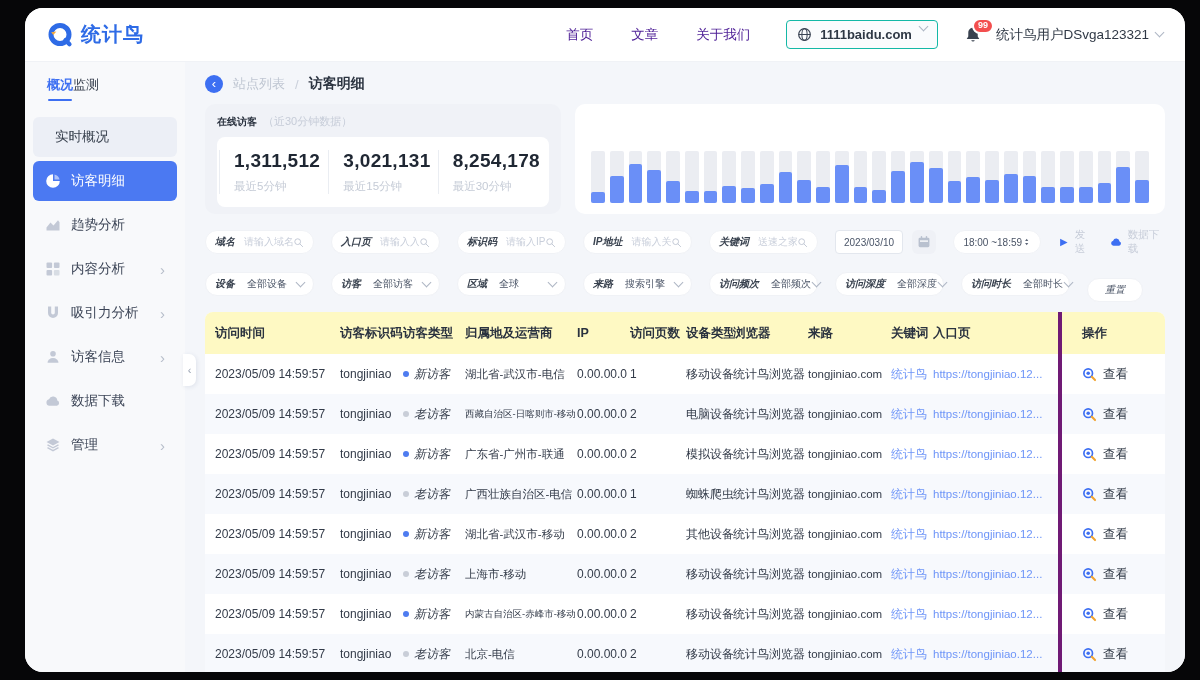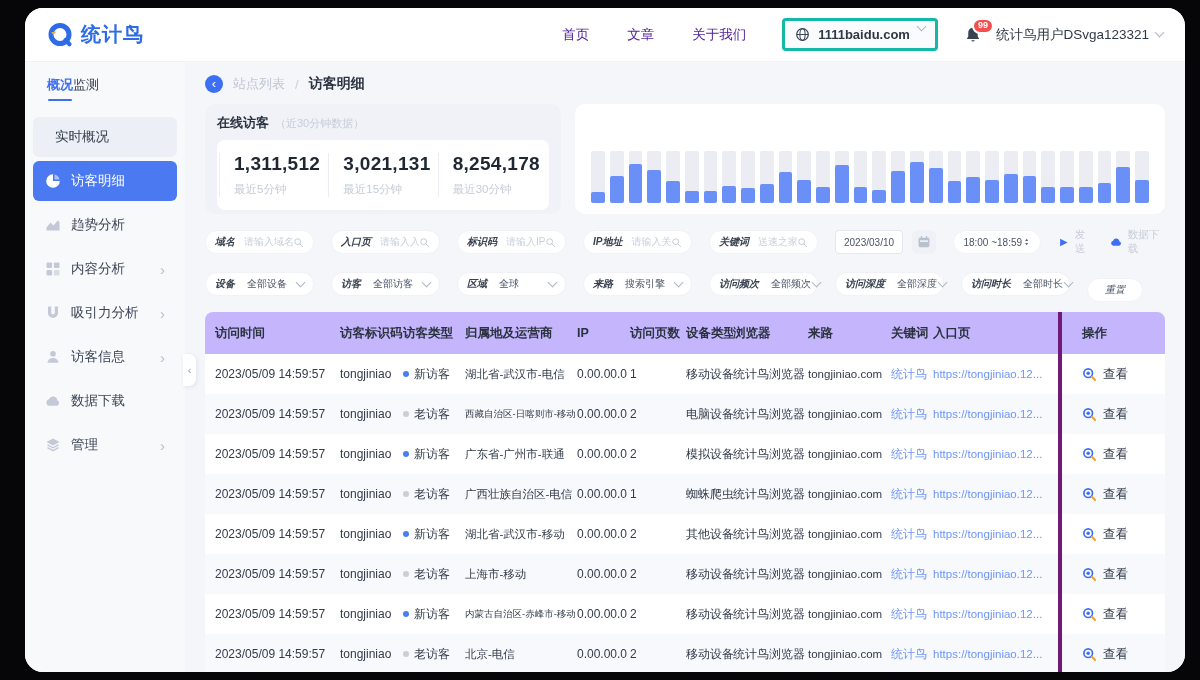--- a/index.html
+++ b/index.html
@@ -10,21 +10,21 @@
     background:#fff; border-radius:18px; overflow:hidden; display:flex; flex-direction:column; }
 
   
   .topbar { height:54px; flex:0 0 54px; display:flex; align-items:center; padding:0 22px 0 22px;
     background:#fff; border-bottom:1px solid #F0F2F6; }
   .logo { display:flex; align-items:center; gap:8px; }
   .logo-text { font-size:20px; font-weight:bold; color:#2E6BE6; letter-spacing:1px; }
   .topnav { margin-left:auto; display:flex; gap:38px; }
   .topnav-item { font-size:13.5px; color:#4c1d95; cursor:pointer; }
   .site-select { margin-left:36px; display:flex; align-items:flex-start; gap:8px; background:#FAFBFD;
-    border:3px solid #14b8a6; border-radius:4px; padding:6px 10px; font-size:13px; color:#2F3845; font-weight:bold; cursor:pointer; }
+    border:1px solid #14b8a6; border-radius:4px; padding:6px 10px; font-size:13px; color:#2F3845; font-weight:bold; cursor:pointer; }
   .site-select svg { color:#3A4454; }
   .chev { width:7px; height:7px; border-right:1.5px solid #AEB6C4; border-bottom:1.5px solid #AEB6C4;
     transform:rotate(45deg); margin-top:-4px; flex:0 0 auto; }
   .bell { margin-left:26px; position:relative; color:#39424F; cursor:pointer; }
   .badge { position:absolute; top:-8px; left:8px; background:#F34F4F; color:#fff; font-size:9px; font-weight:bold;
     border-radius:9px; padding:1.5px 4px; border:2px solid #fff; line-height:1; }
   .user { margin-left:14px; display:flex; align-items:center; gap:7px; font-size:13.5px; color:#2F3845; cursor:pointer; }
 
   
   .app-body { flex:1; display:flex; min-height:0; }
@@ -52,21 +52,21 @@
   .back-circle { width:18px; height:18px; border-radius:50%; background:#3D6FF2; color:#fff; font-size:13px;
     display:flex; align-items:center; justify-content:center; line-height:1; padding-bottom:2px; cursor:pointer; }
   .bc-muted { font-size:13px; color:#BFC6D2; cursor:pointer; }
   .bc-sep { font-size:13px; color:#C9CFDA; }
   .bc-current { font-size:14px; font-weight:bold; color:#2B3340; }
 
   
   .panels { display:flex; gap:14px; margin-top:10px; height:110px; }
   .online-panel { width:356px; flex:0 0 356px; background:#F0F2F7; border-radius:10px; padding:10px 12px; }
   .op-titlerow { display:flex; align-items:baseline; gap:6px; }
-  .op-title { font-size:13px; font-weight:bold; color:#2B3340; }
+  .op-title { font-size:10px; font-weight:bold; color:#2B3340; }
   .op-subtitle { font-size:11px; color:#C6CCD8; }
   .op-card { background:#fff; border-radius:8px; margin-top:8px; height:70px; display:flex; align-items:center; padding:0 2px; }
   .stat { flex:1; padding-left:14px; border-left:1px solid #EAEDF2; }
   .stat-value { font-size:19px; font-weight:bold; color:#1F2733; letter-spacing:.3px; }
   .stat-label { font-size:11.5px; color:#C5CBD6; margin-top:7px; }
 
   .chart-card { flex:1; background:#fff; border-radius:10px; padding:0 16px 11px; display:flex; align-items:flex-end; min-width:0; }
   .bars { width:100%; height:52px; display:flex; align-items:flex-end; gap:5px; }
   .bar { flex:1; height:100%; background:#EBEDF2; border-radius:2px; position:relative; }
   .bar-fill { position:absolute; bottom:0; left:0; right:0; background:#6A8FF7; border-radius:2px; }
@@ -90,29 +90,29 @@
   .stepper { width:12px; height:12px; color:#5A6476; }
   .action-link { display:flex; align-items:center; gap:5px; cursor:pointer; }
   .action-link .lbl { font-size:10.5px; color:#C7CDD9; }
   .reset-pill { width:auto; padding:0 17px; justify-content:center; color:#4A5466; font-weight:normal;margin-top:12px; }
   .reset-pill .pill-label { font-weight:normal; color:#4A5466; }
 
   
   .table-card { margin-top:10px; background:#fff; border-radius:8px 8px 0 0; overflow:hidden; }
   .trow { display:grid; grid-template-columns:125px 63px 62px 112px 53px 56px 47px 75px 83px 42px 125px minmax(0,1fr);
     align-items:center; height:40px; padding-left:10px; font-size:12px; color:#333B49; }
-  .thead { height:42px; background:#c4b5fd; font-weight:bold; font-size:12.5px; color:#2A323F; }
+  .thead { height:42px; background:#fef9c3; font-weight:bold; font-size:12.5px; color:#2A323F; }
   .rows > .trow:nth-child(even) { background:#F7F9FD; }
   .cell { white-space:nowrap; overflow:hidden; padding-right:4px; }
   .cell.loc[data-small] { font-size:9.5px; }
   .cell.loc { font-size:11.5px; }
   .cell.ref { font-size:11.5px; }
   .cell.link { color:#6E95F8; cursor:pointer; }
   .cell.entry { font-size:11.5px; }
-  .type-cell { display:flex; align-items:center; gap:5px; }
+  .type-cell { display:flex; align-items:center; gap:5px;font-style:italic; }
   .dot { width:6px; height:6px; border-radius:50%; background:#C9CED8; flex:0 0 6px; }
   .dot[data-dot="new"] { background:#4E7CF0; }
   .action-cell { border-left:4px solid #701a75; height:100%; display:flex; align-items:center; gap:6px; padding-left:20px; }
   .action-cell .view-lbl { color:#2F3845; font-size:12.5px; cursor:pointer; }
   .thead .action-cell { font-size:12.5px; }
   .partial-row { height:40px; background:#F7F9FD; }
 
   svg { display:block; }
 </style>
 </head>

